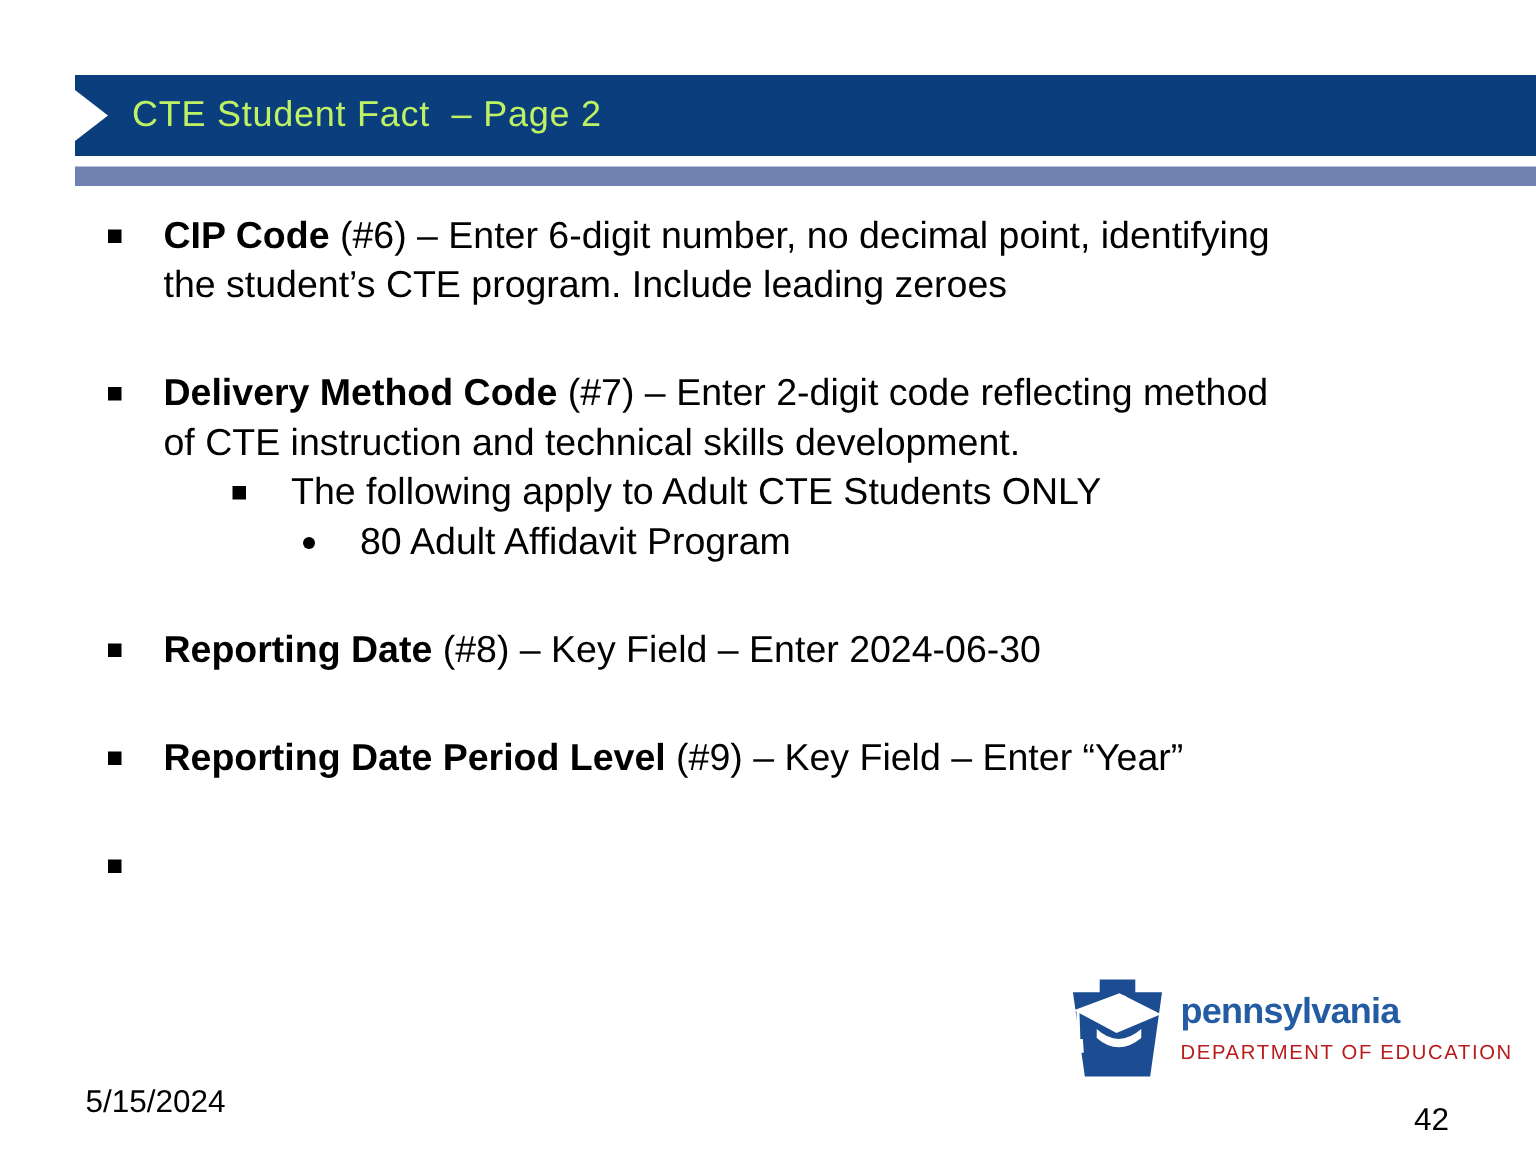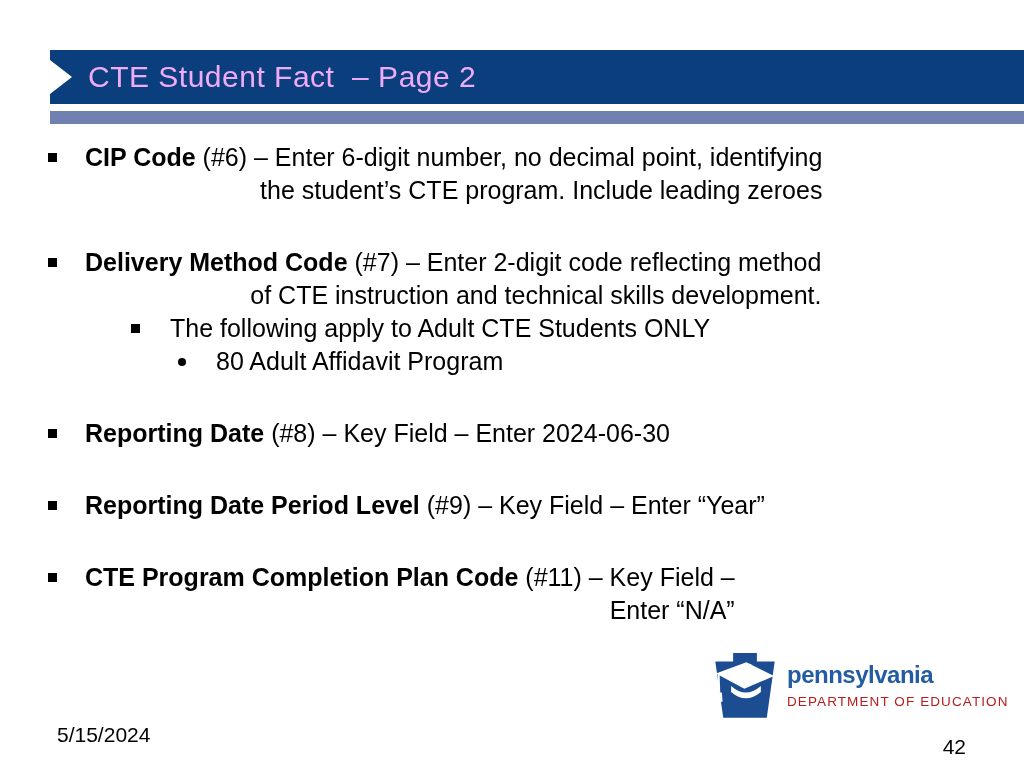--- a/index.html
+++ b/index.html
@@ -16,30 +16,30 @@
     display:flex;align-items:center;
   }
   .chevron{
     position:absolute;left:0;top:50%;margin-top:-17px;
     width:0;height:0;
     border-top:17px solid transparent;
     border-bottom:17px solid transparent;
     border-left:22px solid #ffffff;
   }
   .title-text{
-    color:#f0abfc;font-size:30px;line-height:54px;
+    color:#bef264;font-size:24px;line-height:54px;
     padding-left:38px;white-space:pre;letter-spacing:0.5px;
   }
   .accent-strip{
     position:absolute;top:111px;left:50px;right:0;height:13px;
     background:#7081B1;
   }
   
   .content{
-    position:absolute;top:141px;left:48px;right:30px;text-align:right;
+    position:absolute;top:141px;left:72px;right:30px;
   }
   .bullet{display:flex;align-items:flex-start;}
   .bullet.gap{margin-top:39px;}
   .level1{margin-left:0;}
   .level2{margin-left:83px;}
   .level3{margin-left:130px;}
   .marker{flex:0 0 auto;background:#000;}
   .marker.square{width:9px;height:9px;margin-top:12px;}
   .level1 .marker{margin-right:28px;}
   .level2 .marker{margin-right:30px;}
@@ -112,24 +112,20 @@
       </div>
     </div>
     <div class="bullet level1 gap">
       <span class="marker square"></span>
       <div class="btext">
         <div class="bline"><span class="bold">Reporting Date Period Level</span><span> (#9) – Key Field – Enter “Year”</span></div>
       </div>
     </div>
     <div class="bullet level1 gap">
       <span class="marker square"></span>
-      <div class="btext">
-        <div class="bline"><span class="bold">CTE Program Completion Plan Code</span><span> (#11) – Key Field –</span></div>
-        <div class="bline"><span>Enter “N/A”</span></div>
-      </div>
     </div>
   </div>
 
 <div class="footer-date">5/15/2024</div>
 <div class="page-number">42</div>
 
 <div class="pde-logo">
   <div class="keystone-wrap">
     <svg viewBox="0 0 100 104" width="66" height="70">
 

